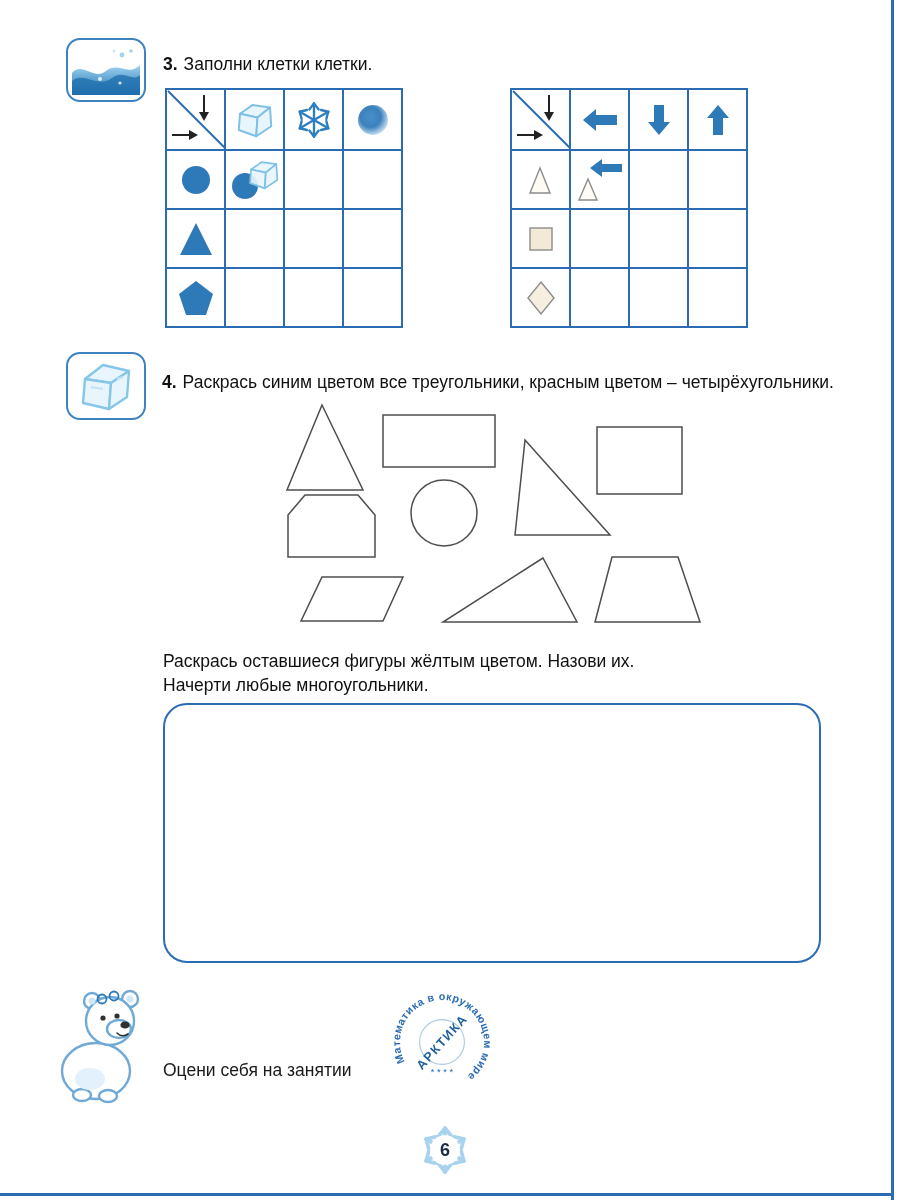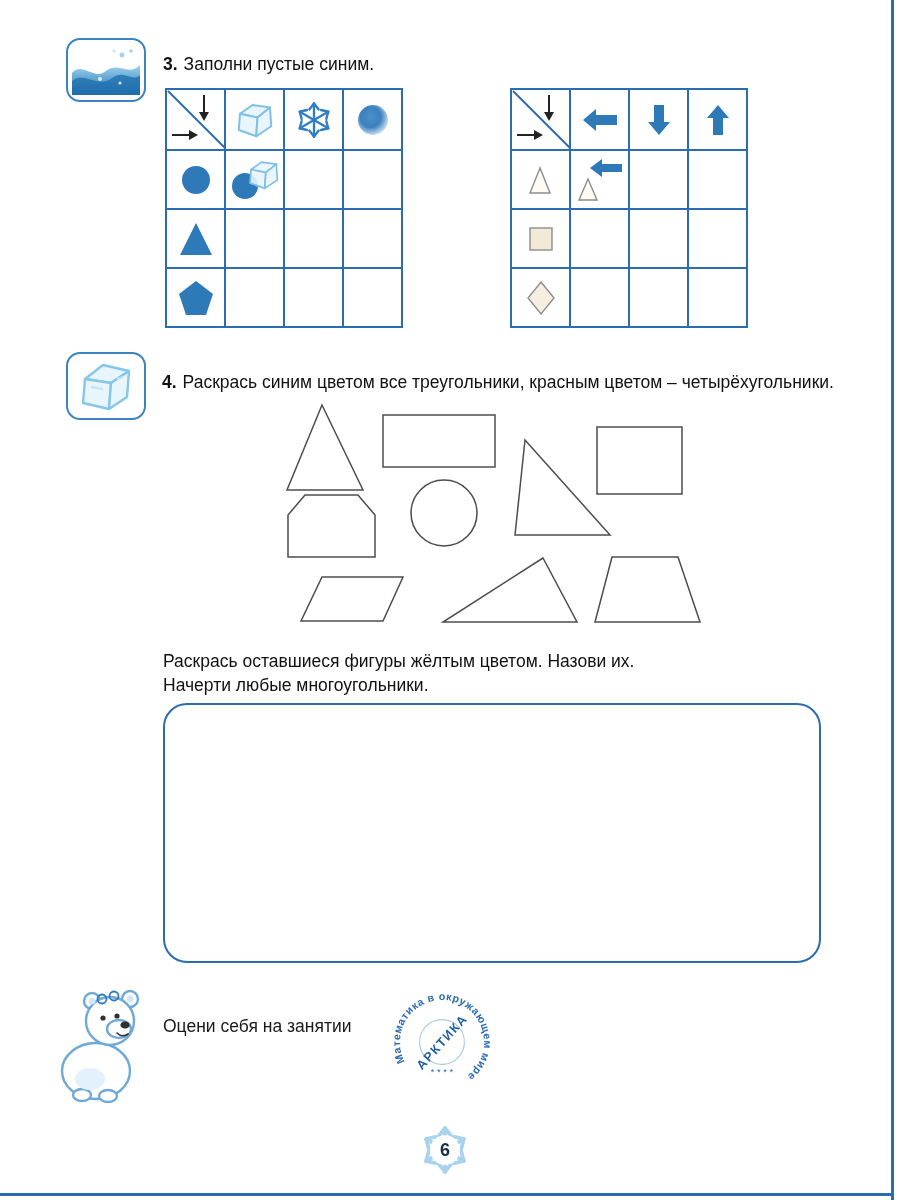--- a/index.html
+++ b/index.html
@@ -26,21 +26,21 @@
   .shapes-svg{position:absolute;left:248px;top:400px;width:472px;height:236px}
   .shapes-svg *{vector-effect:non-scaling-stroke}
 
   .note{position:absolute;left:163px;font-size:17.5px;color:#111}
 
   .draw-box{position:absolute;left:163px;top:703px;width:658px;height:260px;
             border:2.5px solid #2b6cb3;border-radius:24px;background:#fff}
 
   .bear{position:absolute;left:50px;top:983px;width:106px;height:122px}
 
-  .self-text{position:absolute;left:163px;top:1016px;font-size:17.5px}
+  .self-text{position:absolute;left:163px;top:1060px;font-size:17.5px}
 
   .stamp{position:absolute;left:386px;top:986px;width:112px;height:112px}
 
   .page-num-wrap{position:absolute;left:417px;top:1122px;width:56px;height:56px}
   .page-num-wrap svg{width:56px;height:56px;display:block}
   .pn{position:absolute;left:0;top:0;width:56px;height:56px;display:flex;align-items:center;
       justify-content:center;font-size:18px;font-weight:bold;color:#1d2a44}
 </style>
 </head>
 <body>
@@ -92,21 +92,21 @@
       <path d="M2,38 C14,28 28,46 42,35 C54,26 62,40 70,32 L70,52 L2,52 Z" fill="#1f6fae" opacity="0.8"></path>
       <circle cx="52" cy="12" r="2.4" fill="#9ed3f0"></circle>
       <circle cx="61" cy="8" r="1.8" fill="#9ed3f0"></circle>
       <circle cx="44" cy="8" r="1.5" fill="#c9e6f7"></circle>
       <circle cx="30" cy="36" r="2" fill="#ffffff" opacity="0.8"></circle>
       <circle cx="50" cy="40" r="1.6" fill="#ffffff" opacity="0.8"></circle>
     </svg>
   </div>
 
   <div class="task-line" style="left:163px;top:54px">
-    <b>3.</b><span>Заполни пустые синим.</span>
+    <b>3.</b><span>Заполни клетки клетки.</span>
   </div>
 
   <table class="grid" style="left:165px;top:88px">
     <tbody>
         <tr>
       <td class="corner">
         <svg width="59" height="59" viewBox="0 0 59 59">
           <line x1="1" y1="1" x2="58" y2="58" stroke="#2b6cb3" stroke-width="2"></line>
           <line x1="37" y1="5" x2="37" y2="24" stroke="#222" stroke-width="2"></line>
           <polygon points="32,22 42,22 37,31" fill="#222"></polygon>

